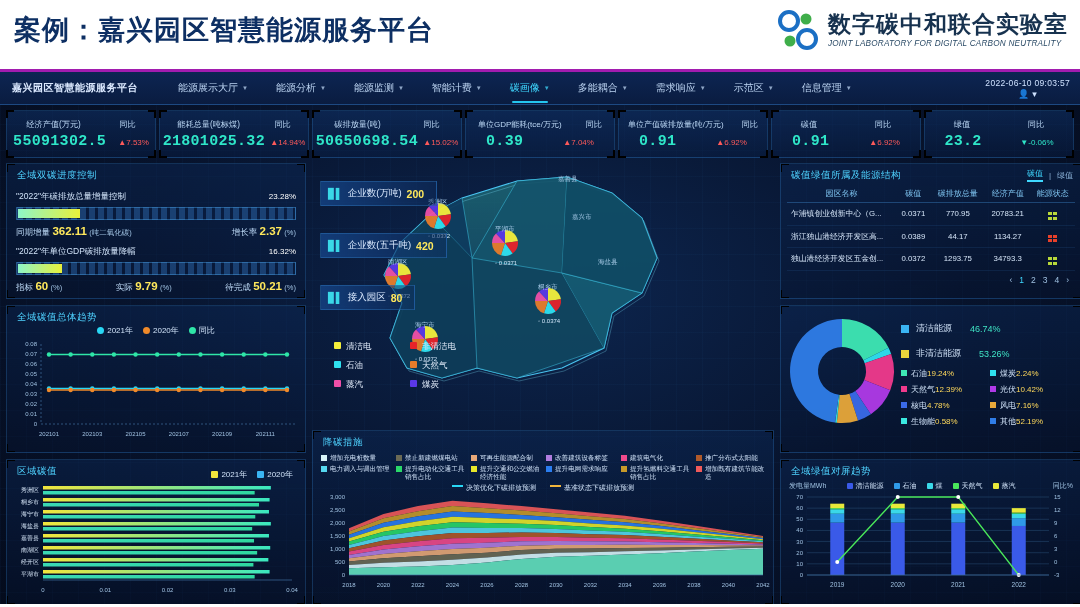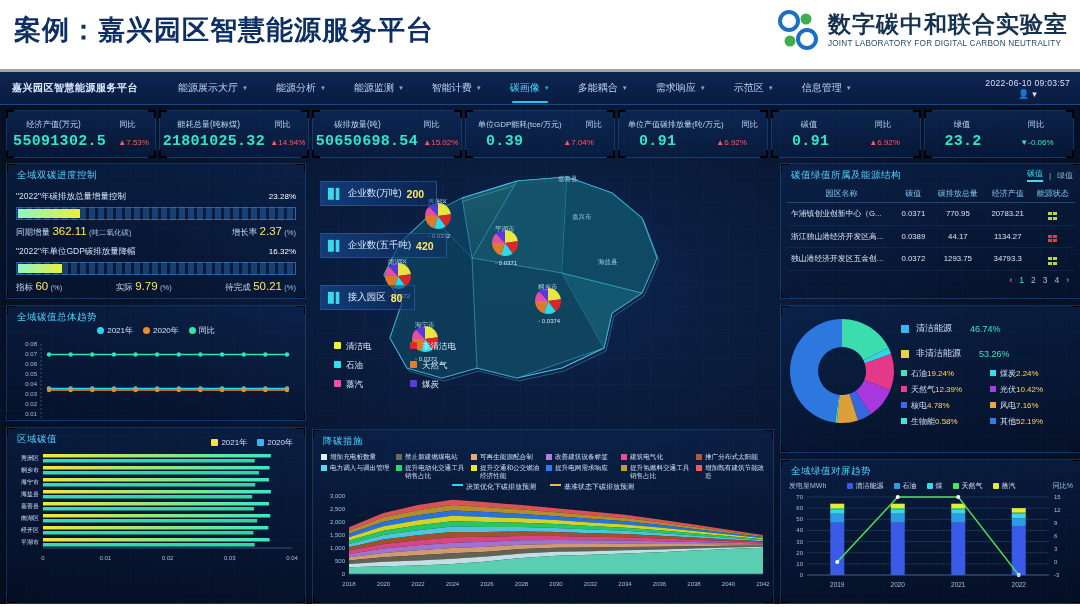--- a/index.html
+++ b/index.html
@@ -4,31 +4,31 @@
 <style>
   * { box-sizing: border-box; margin:0; padding:0; }
   body {
     width:1080px; height:607px; overflow:hidden;
     background:#ffffff;
     font-family:"Liberation Sans","DejaVu Sans",sans-serif;
   }
   
   .slide-header{
     position:relative;width:1080px;height:72px;background:#fff;
-    border-bottom:3px solid #a3a3a3;
+    border-bottom:3px solid #a21caf;
   }
   .slide-title{
     position:absolute;left:14px;top:12px;
     font-size:27px;font-weight:bold;color:#0d2f63;letter-spacing:1px;
     font-family:"DejaVu Sans",sans-serif;
   }
   .logo-wrap{position:absolute;right:12px;top:8px;display:flex;align-items:center;gap:8px;}
   .logo-mark{width:44px;height:44px;position:relative;}
   .logo-txt-cn{font-size:23px;font-weight:bold;color:#17324f;letter-spacing:1px;line-height:1.05;}
-  .logo-txt-en{font-size:8.2px;color:#2a4a66;letter-spacing:.2px;margin-top:2px;}
+  .logo-txt-en{font-size:8.2px;color:#2a4a66;letter-spacing:.2px;margin-top:2px;font-style:italic;}
 
   
   .dash{
     position:relative;width:1080px;height:532px;
     background:
       radial-gradient(ellipse at 50% 40%, #0d2650 0%, #07132c 55%, #040b1c 100%);
     overflow:hidden;
   }
   .dash::before{
     content:"";position:absolute;inset:0;
@@ -112,21 +112,21 @@
   .pb-pct{color:#ffffff;font-size:8px;}
   .pbar{
     position:relative;height:13px;margin-top:4px;border:1px solid rgba(70,160,230,.45);
     background:repeating-linear-gradient(90deg,rgba(40,95,160,.55) 0 6px, rgba(10,30,70,.2) 6px 9px);
   }
   .pbar .fill{
     position:absolute;left:1px;top:1px;bottom:1px;
     background:linear-gradient(90deg,#8ef5c8,#e8f03a);
   }
   .pb-foot{display:flex;justify-content:space-between;margin-top:5px;font-size:8.5px;color:#bcd8f5;}
-  .pb-foot b{color:#ffe95c;font-size:11.5px;font-weight:normal;}
+  .pb-foot b{color:#ffe95c;font-size:11.5px;font-weight:bold;}
   .pb-foot .u{font-size:7.5px;color:#9fc0e0;}
   .legend{display:flex;gap:10px;align-items:center;font-size:8px;color:#cfe1f7;}
   .lg-dot{width:7px;height:7px;border-radius:50%;display:inline-block;margin-right:3px;vertical-align:-1px;}
   .lg-line{width:11px;height:2px;display:inline-block;margin-right:3px;vertical-align:3px;}
 
   svg text{font-family:"Liberation Sans",sans-serif;}
 
   
   .map-wrap{position:relative;flex:1;}
   .map-btn{
@@ -377,21 +377,21 @@
             <span><span>实际</span>
               <b>9.79</b>
               <span class="u">(%)</span></span>
             <span><span>待完成</span>
               <b>50.21</b>
               <span class="u">(%)</span></span>
           </div>
         </div>
       </div>
 
-      <div class="panel" style="height:116px">
+      <div class="panel" style="height:148px">
         <span class="corner c-tl"></span><span class="corner c-tr"></span>
         <span class="corner c-bl"></span><span class="corner c-br"></span>
         <div class="panel-title">全域碳值总体趋势</div>
         <div id="trend-legend" class="legend" style="justify-content:center;margin-top:-2px">
             <span><i class="lg-dot" style="background:#29d7f5"></i>2021年</span>
             <span><i class="lg-dot" style="background:#f08a2a"></i>2020年</span>
             <span><i class="lg-dot" style="background:#2fe6a8"></i>同比</span>
           </div>
         <svg id="trend-svg" width="298" height="112">
             <text x="30" y="90" fill="#9fc0e0" font-size="6" text-anchor="end">0</text>

